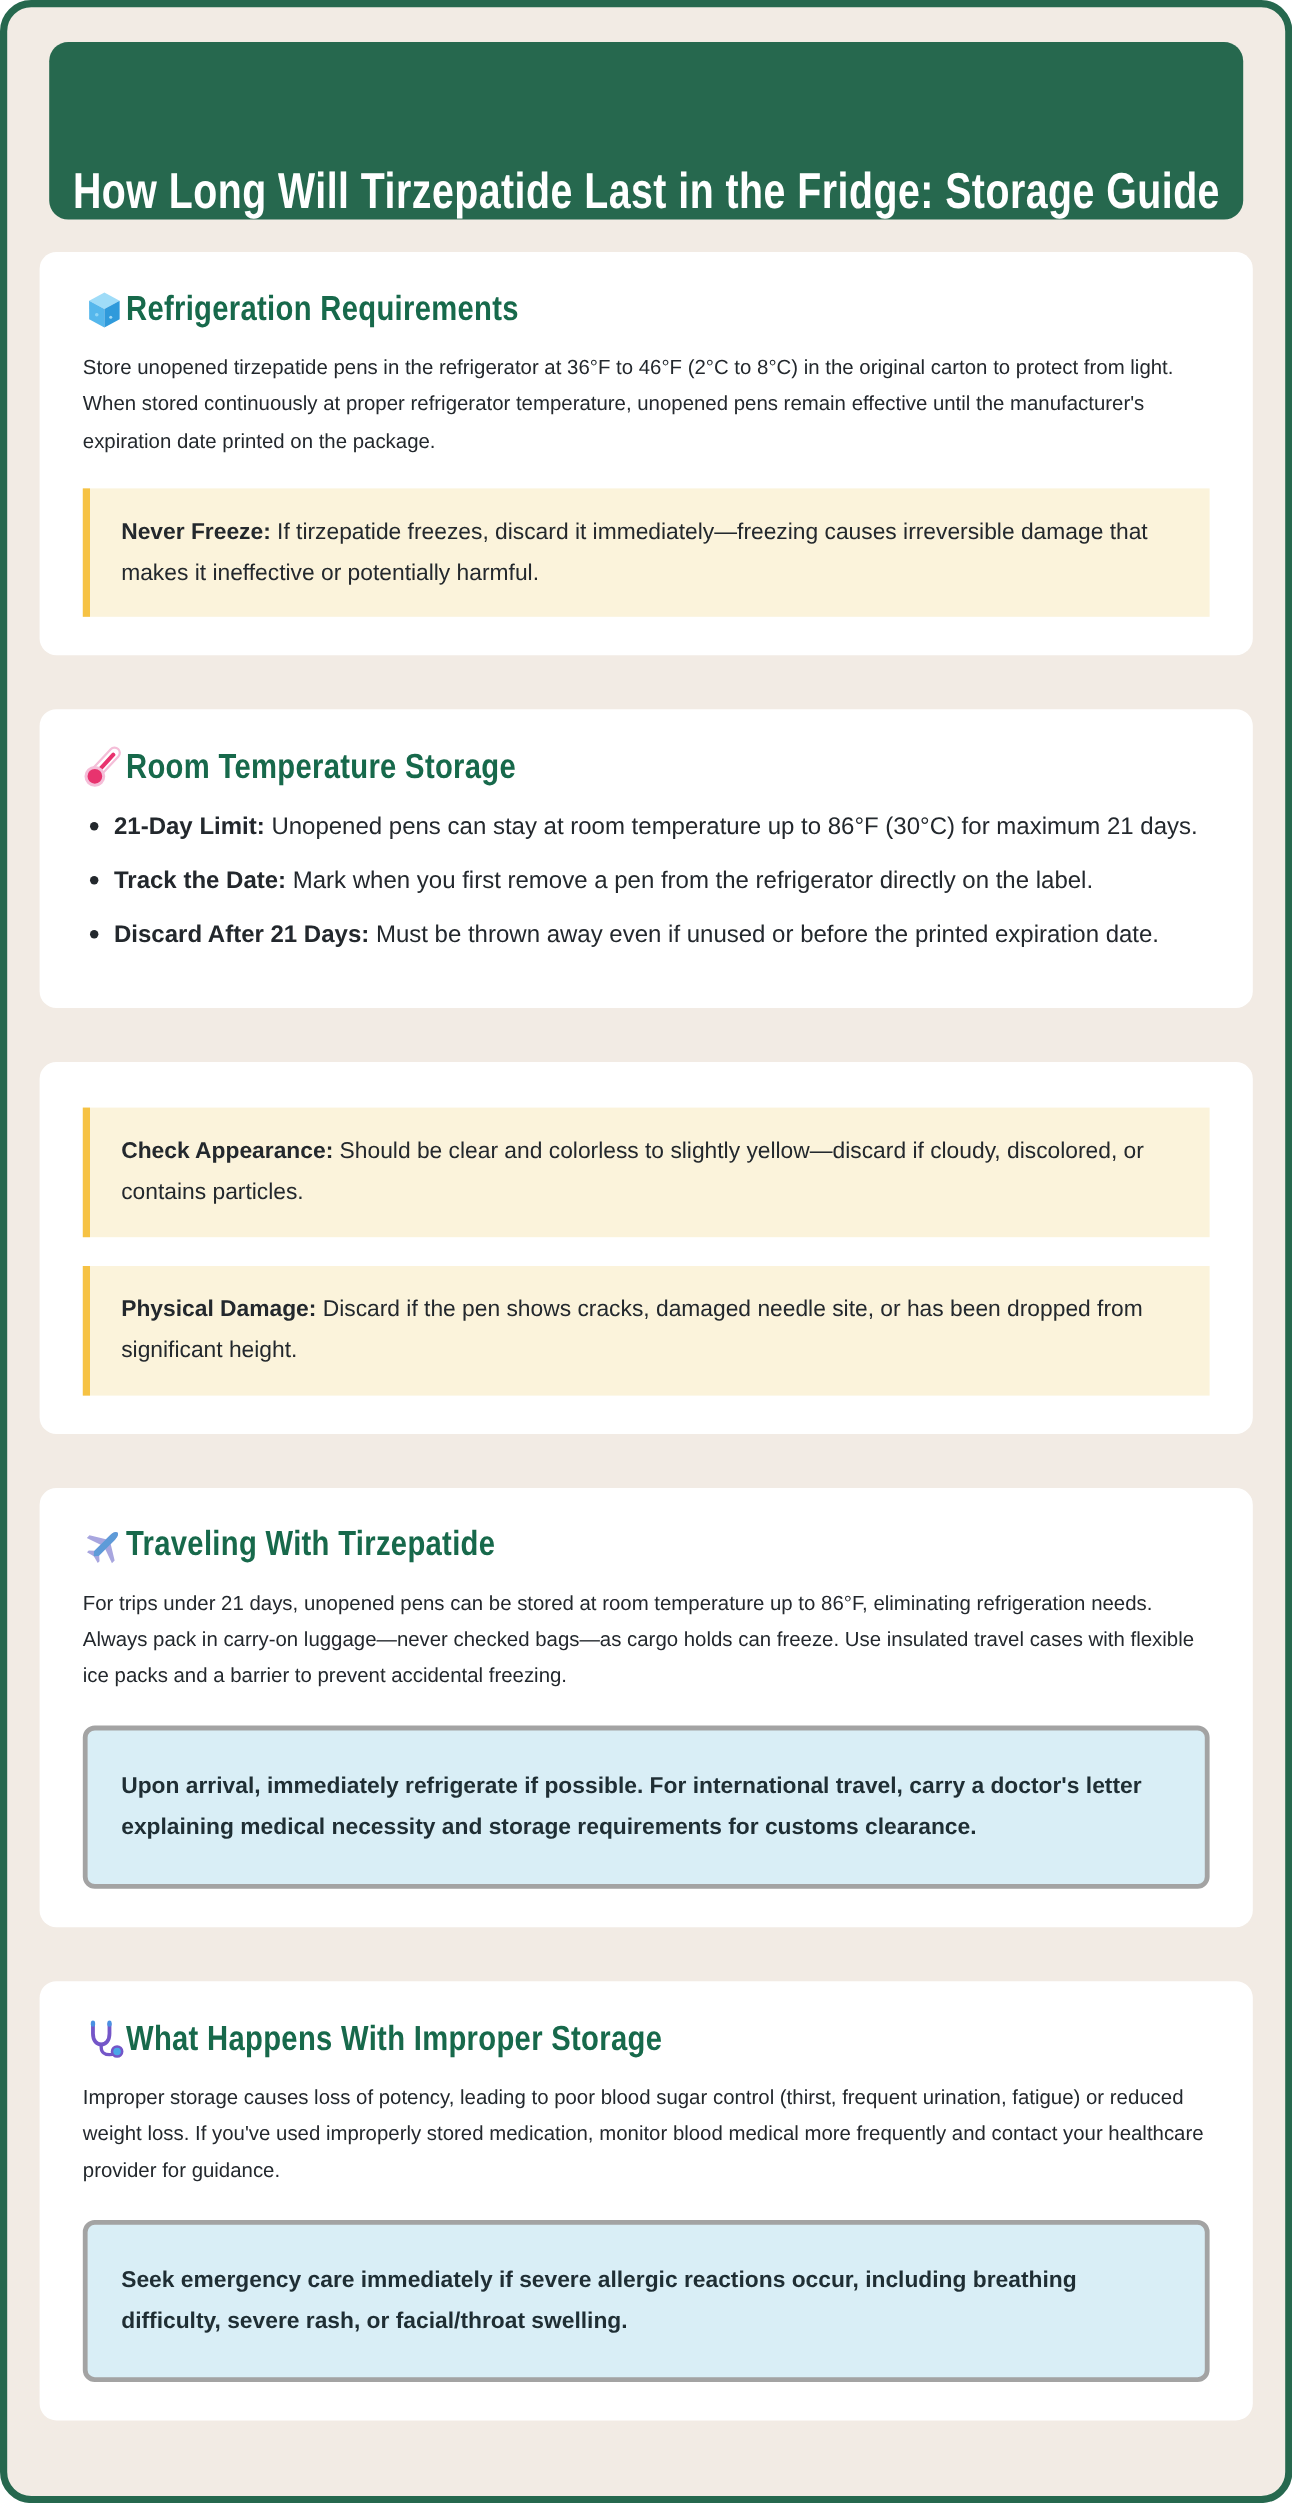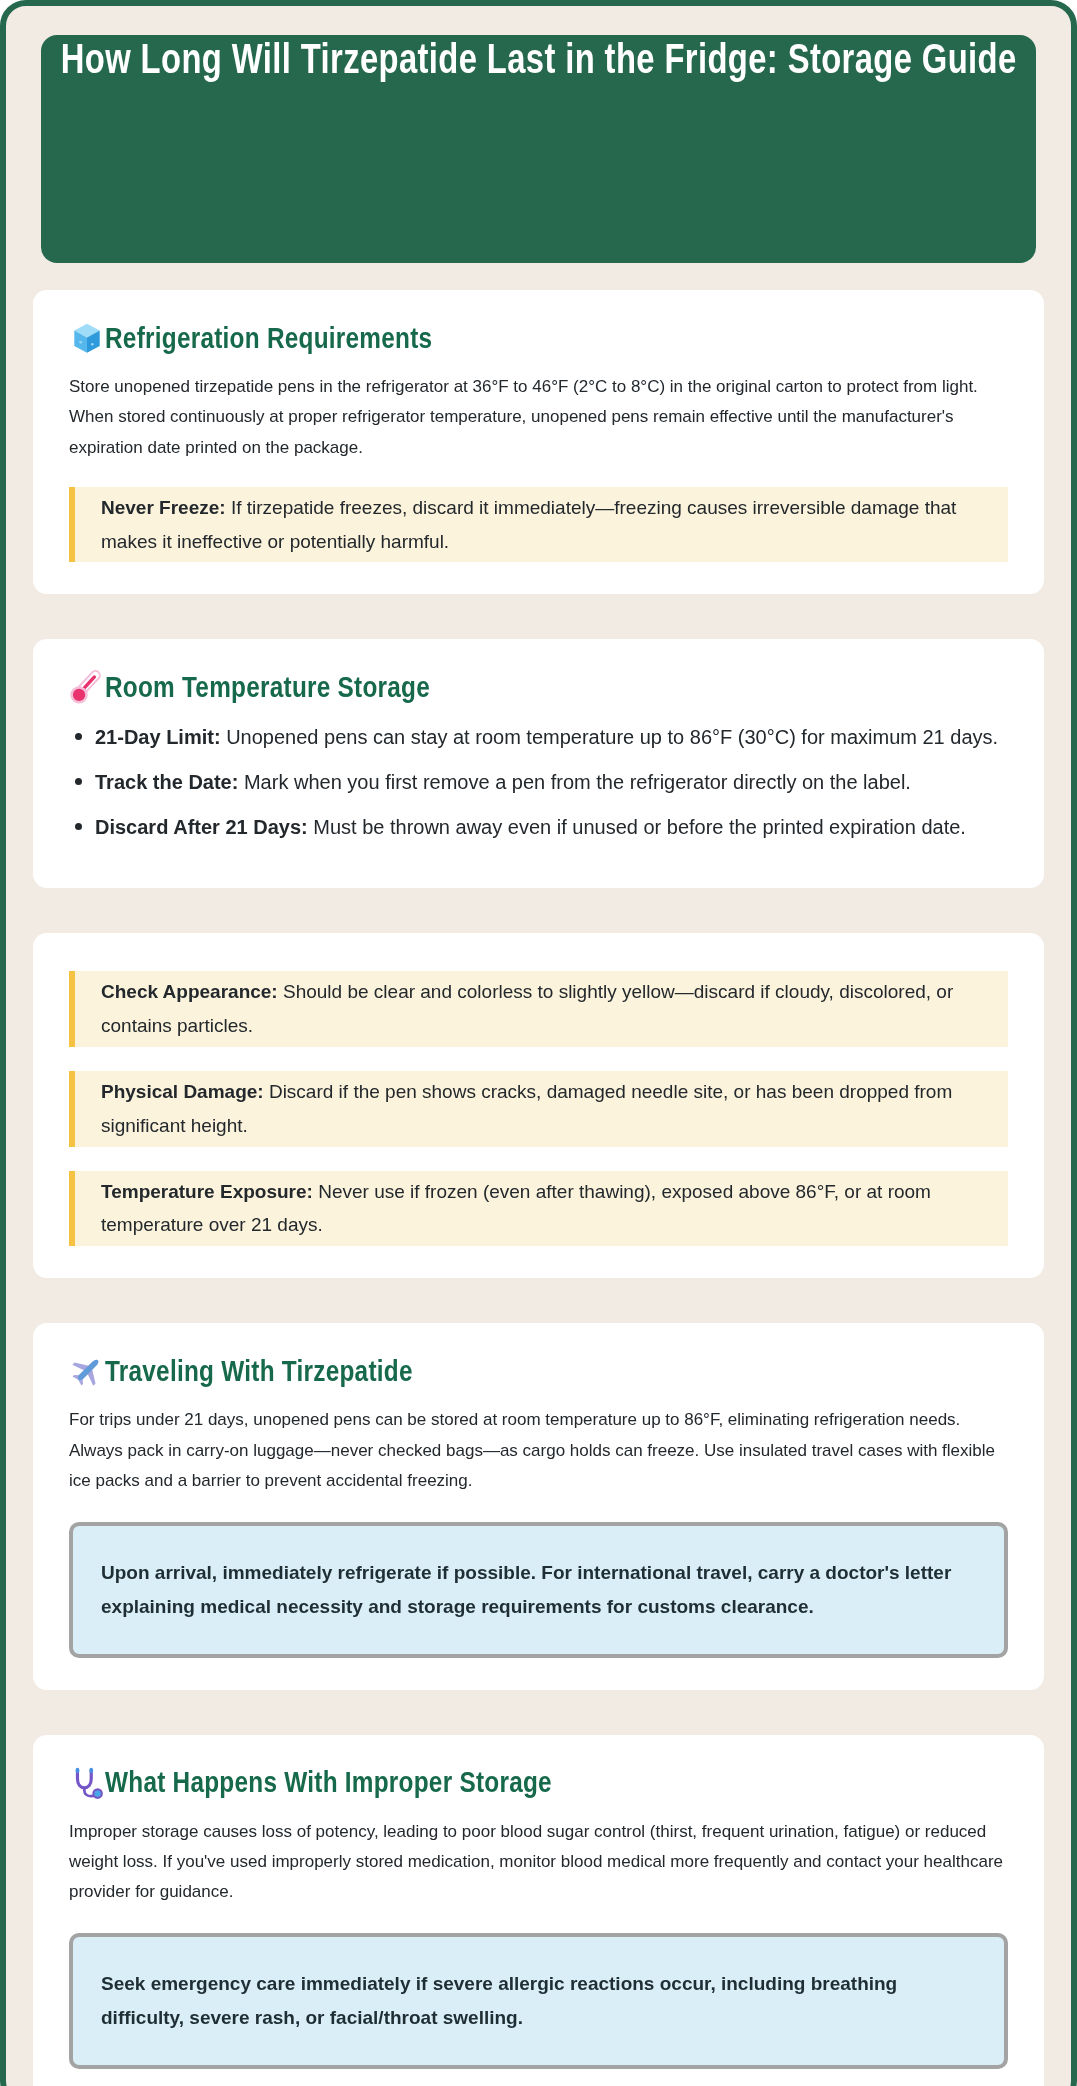--- a/index.html
+++ b/index.html
@@ -17,23 +17,23 @@
     border-radius: 26px;
     padding: 29px 27px 0 27px;
     position: relative;
     overflow: hidden;
   }
   
   .header {
     background: #26684E;
     border-radius: 16px;
     margin: 0 8px 27px 8px;
-    height: 228px;
+    height: 148px;
     display: flex;
-    align-items: flex-start;
+    align-items: flex-end;
     justify-content: center;
   }
   .header h1 {
     color: #ffffff;
     font-size: 42px;
     font-weight: 800;
     letter-spacing: 0.5px;
     white-space: nowrap;
     transform: scaleX(0.78);
     transform-origin: center;
@@ -65,21 +65,21 @@
   .body-text {
     font-size: 17px;
     line-height: 1.78;
     color: #23282D;
   }
   .lead { font-weight: 700; }
   
   .warning-box {
     background: #FBF3DB;
     border-left: 6px solid #F6C244;
-    padding: 4px 26px;
+    padding: 20px 26px;
     margin-top: 24px;
     font-size: 19px;
     line-height: 1.78;
   }
   
   .info-box {
     background: #D9EEF6;
     border: 4px solid #a3a3a3;
     border-radius: 10px;
     padding: 30px 28px;
@@ -168,24 +168,20 @@
 
   <section class="card">
     <div class="warning-box" style="margin-top:8px">
       <span class="lead">Check Appearance:</span>
       <span>Should be clear and colorless to slightly yellow—discard if cloudy, discolored, or contains particles.</span>
     </div>
     <div class="warning-box">
       <span class="lead">Physical Damage:</span>
       <span>Discard if the pen shows cracks, damaged needle site, or has been dropped from significant height.</span>
     </div>
-    <div class="warning-box">
-      <span class="lead">Temperature Exposure:</span>
-      <span>Never use if frozen (even after thawing), exposed above 86°F, or at room temperature over 21 days.</span>
-    </div>
   </section>
 
   <section class="card">
     <div class="card-head">
       <span class="icon">
         <svg viewBox="0 0 34 34">
           <g transform="rotate(45 17 17)">
             <path d="M17 2.5 C18.6 2.5 19.6 4.8 19.6 7.8 L19.6 12.6 L31 19.6 L31 22.6 L19.6 18.6 L19.6 25.4 L23 28.4 L23 30.4 L17 28.8 L11 30.4 L11 28.4 L14.4 25.4 L14.4 18.6 L3 22.6 L3 19.6 L14.4 12.6 L14.4 7.8 C14.4 4.8 15.4 2.5 17 2.5 Z" fill="#A8A6DF"></path>
             <path d="M17 2.5 C18.6 2.5 19.6 4.8 19.6 7.8 L19.6 26 L17 28.8 L14.4 26 L14.4 7.8 C14.4 4.8 15.4 2.5 17 2.5 Z" fill="#5E9BD8"></path>
           </g>

